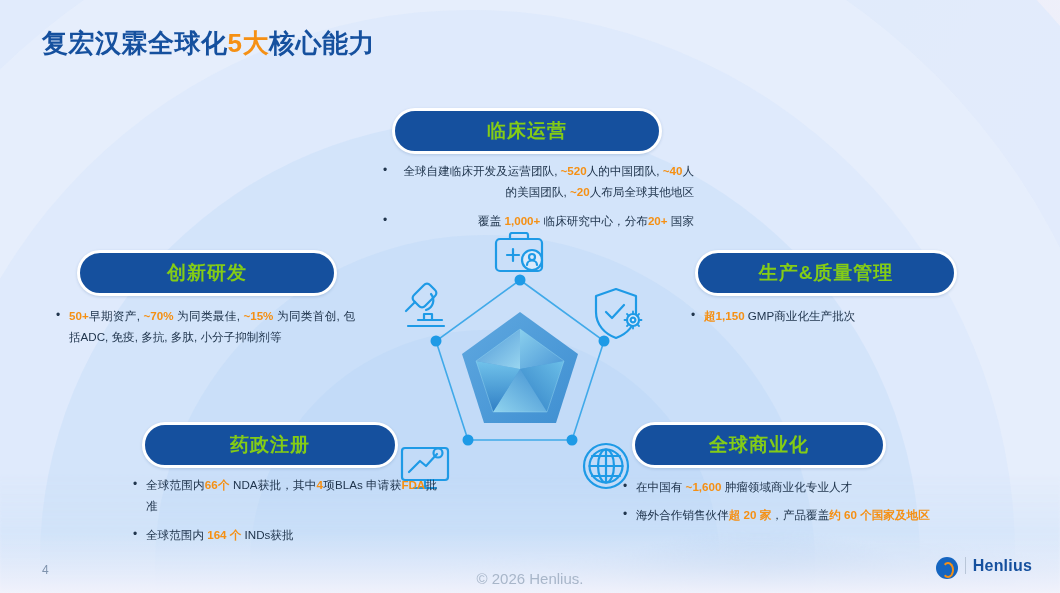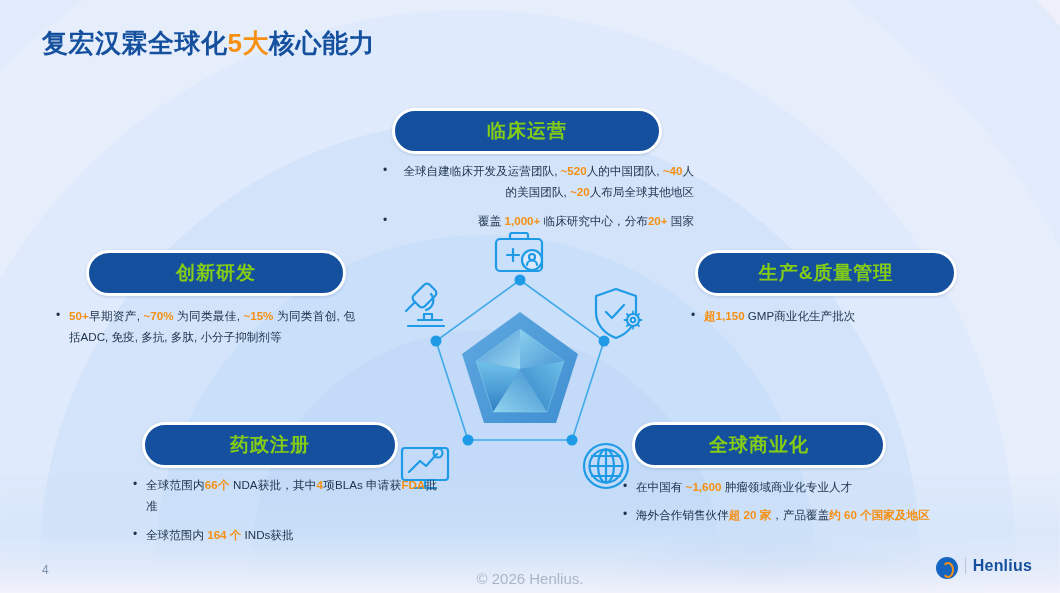--- a/index.html
+++ b/index.html
@@ -83,21 +83,21 @@
     position: absolute; left: 1px; top: -1px;
     color: #20354d; font-size: 12px;
   }
   .bullets b, .o { color: #f59014; font-weight: bold; }
 
   
   #card-clinical   { left: 392px; top: 108px; width: 270px; }
   #bul-clinical    { left: 382px; top: 160px; width: 312px; text-align: center; }
   #bul-clinical .b { text-align: right; }
 
-  #card-rd         { left: 86px;  top: 250px; width: 260px; }
+  #card-rd         { left: 77px;  top: 250px; width: 260px; }
   #bul-rd          { left: 55px;  top: 305px; width: 300px; }
 
   #card-mfg        { left: 695px; top: 250px; width: 262px; }
   #bul-mfg         { left: 690px; top: 305px; width: 310px; }
 
   #card-reg        { left: 142px; top: 422px; width: 256px; text-align: right; }
   #bul-reg         { left: 132px; top: 474px; width: 305px; }
 
   #card-comm       { left: 632px; top: 422px; width: 254px; }
   #bul-comm        { left: 622px; top: 476px; width: 320px; }

